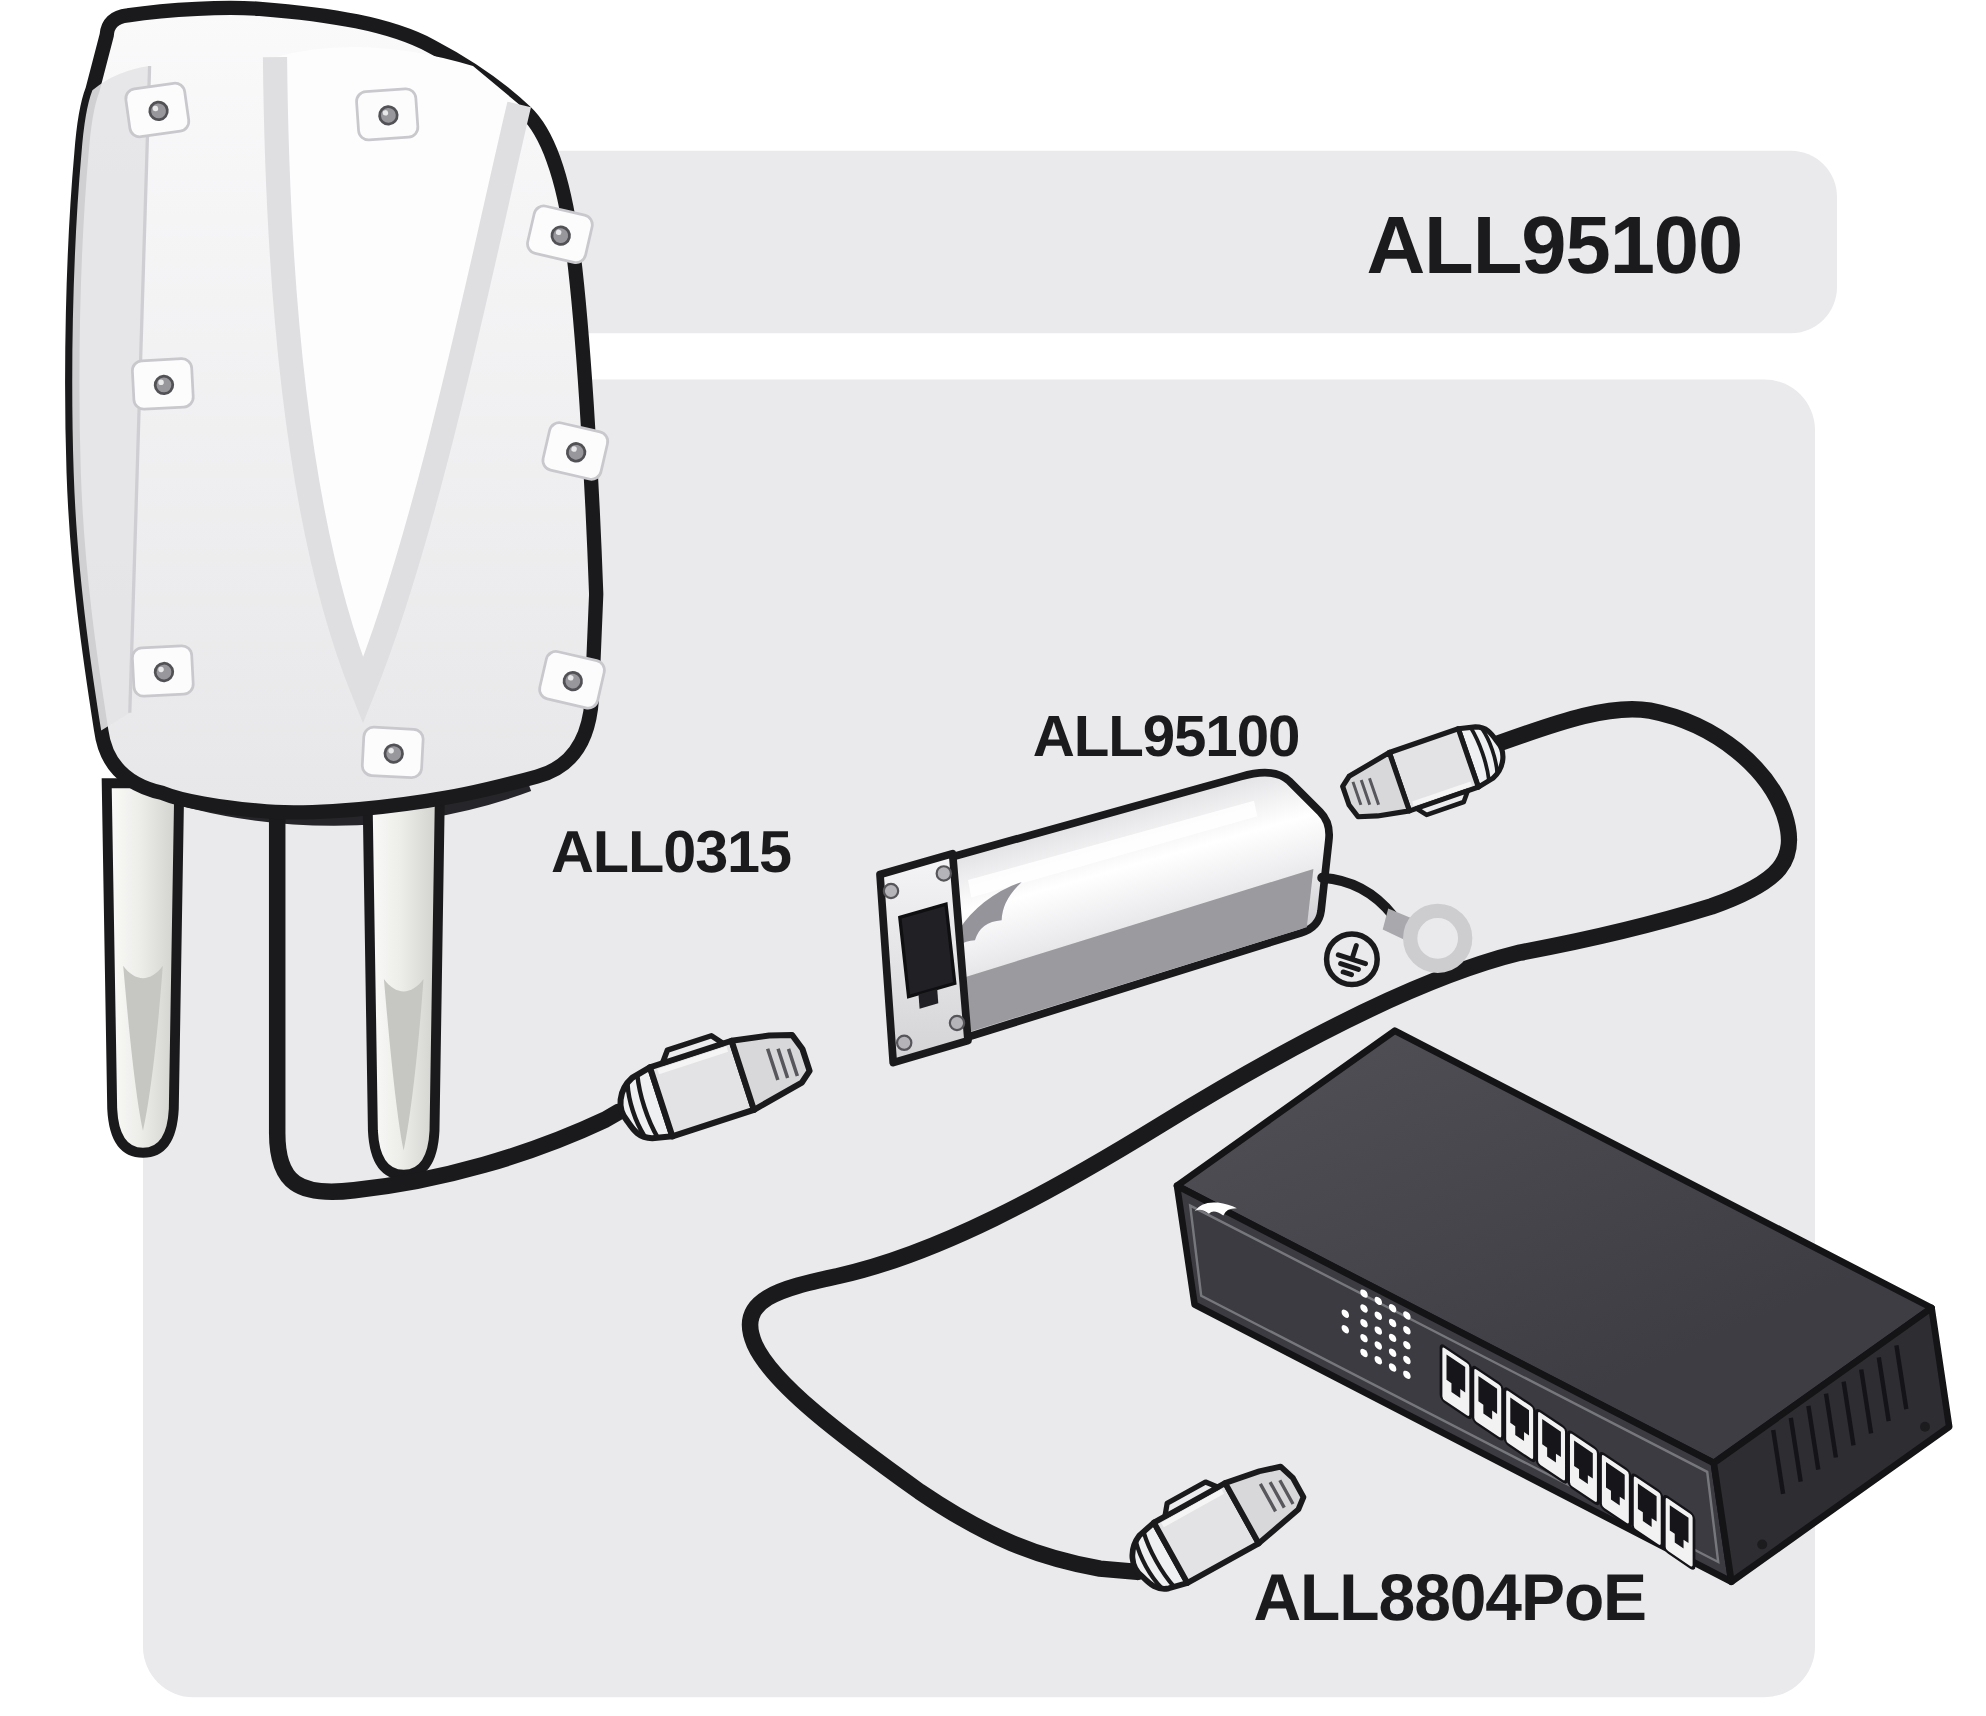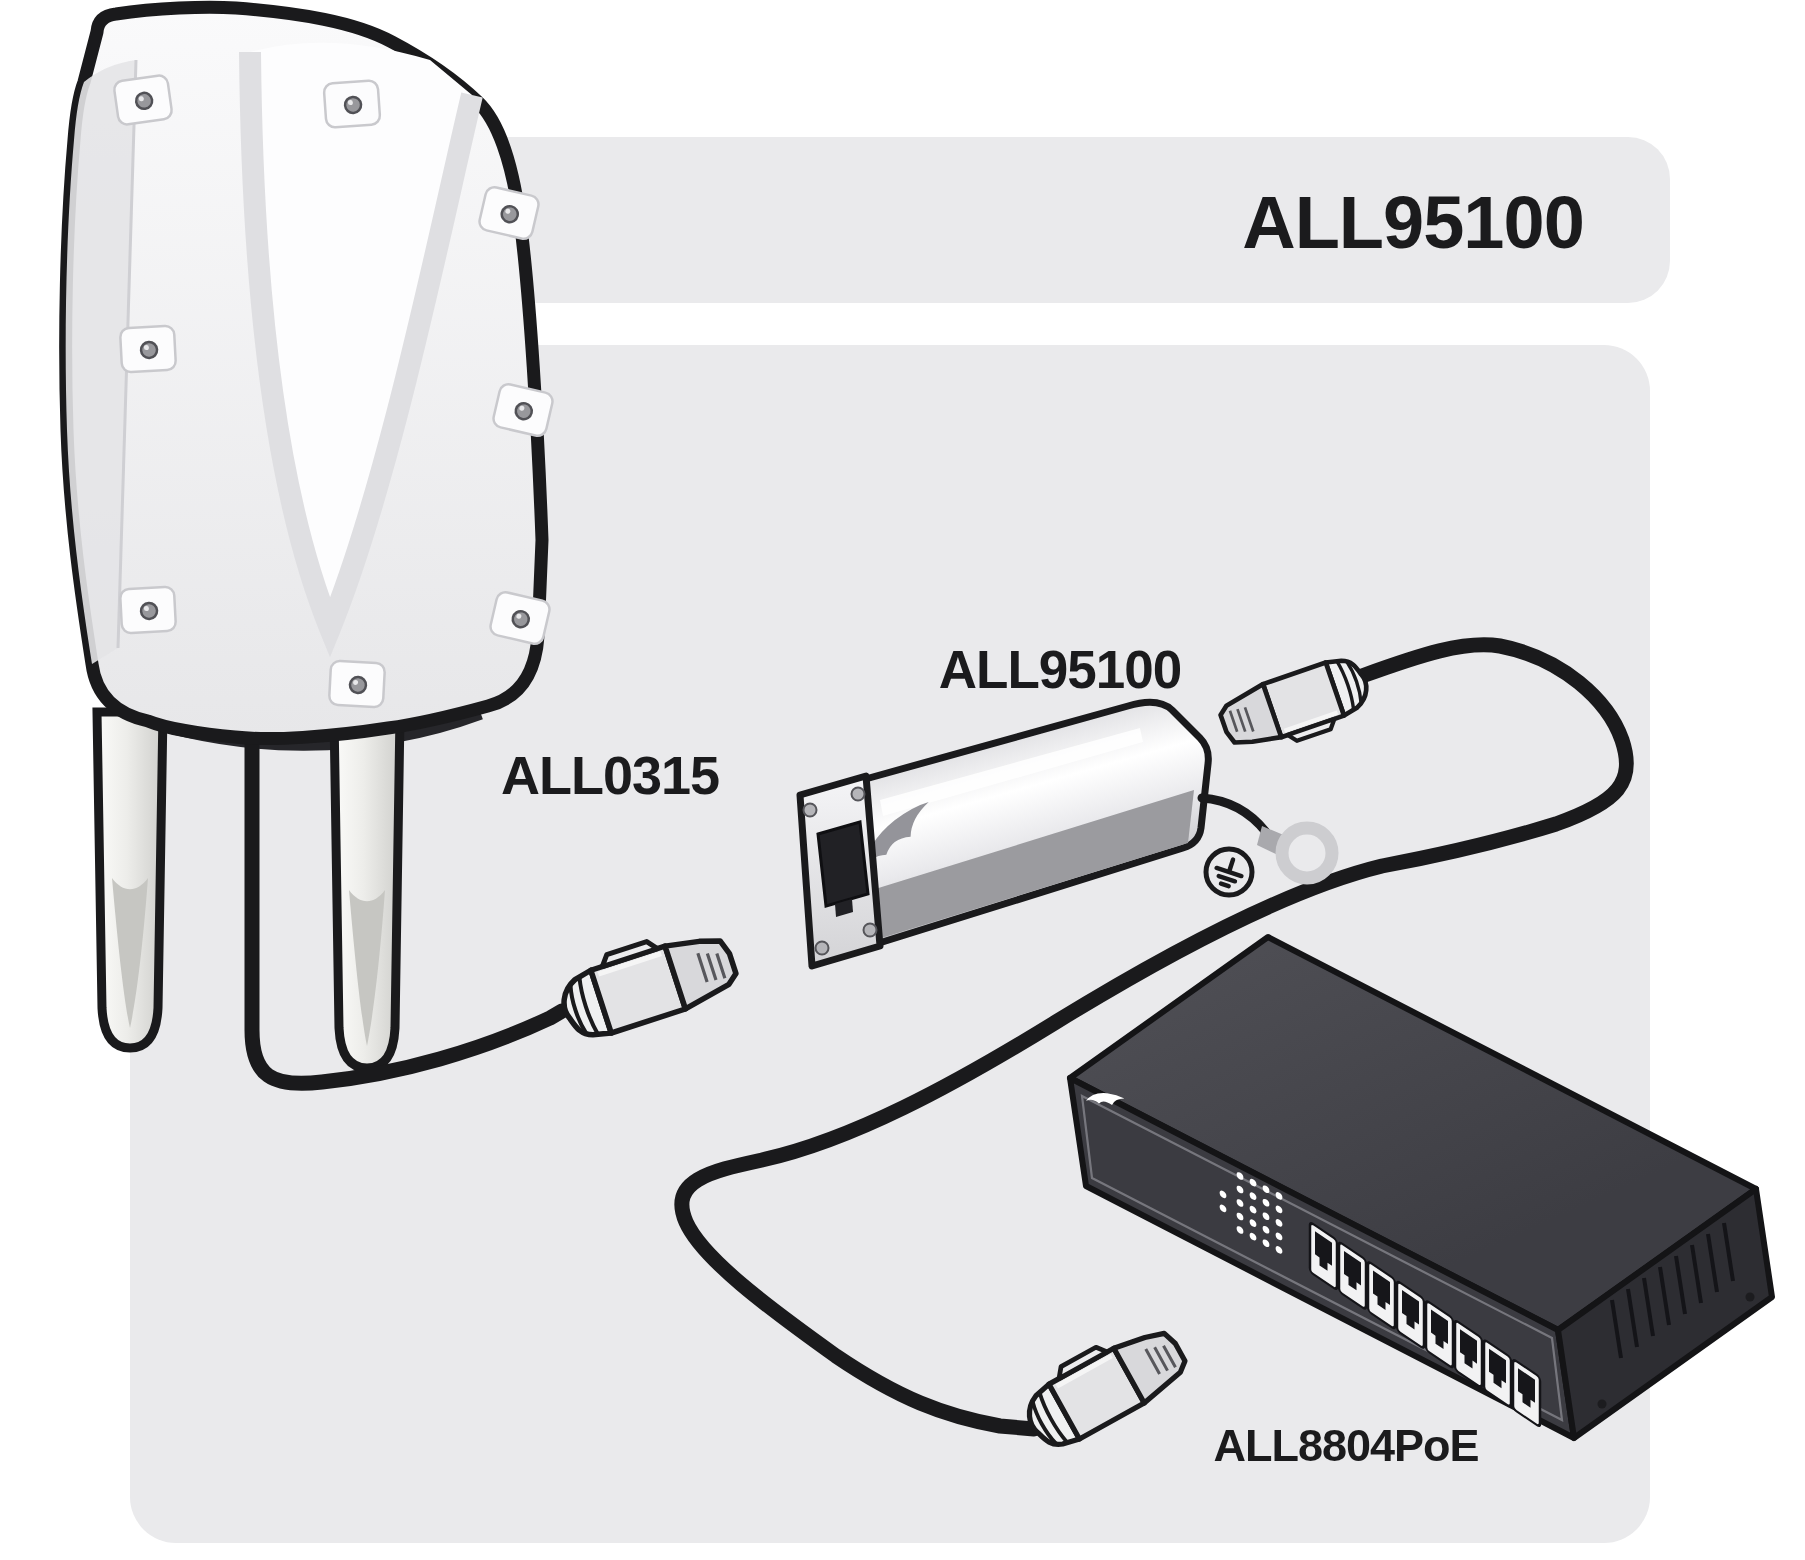--- a/index.html
+++ b/index.html
@@ -11,21 +11,21 @@
   }
   html,body{margin:0;padding:0;background:#ffffff;}
   .stage{position:relative;width:1805px;height:1560px;background:#ffffff;overflow:hidden;
          font-family:"Liberation Sans",sans-serif;}
   .stage svg{position:absolute;left:0;top:0;}
   .label{position:absolute;font-weight:bold;color:var(--label-text);
          transform:translateX(-50%);white-space:nowrap;line-height:1;letter-spacing:-1px;}
   #lbl-banner{left:1413px;top:186px;font-size:74px;}
   #lbl-injector{left:1060px;top:643px;font-size:53px;}
   #lbl-ap{left:562px;top:748px;font-size:54px;margin-left:48px;}
-  #lbl-switch{left:1318px;top:1423px;font-size:45px;margin-left:28px;}
+  #lbl-switch{left:1318px;top:1423px;font-size:60px;}
 </style>
 </head>
 <body>
 
 <div class="stage">
 
 <svg width="1805" height="1560" viewBox="0 0 1805 1560">
   <defs>
     <linearGradient id="gAp" x1="0" y1="0" x2="0" y2="1">
       <stop offset="0" stop-color="#fafafb"></stop>

